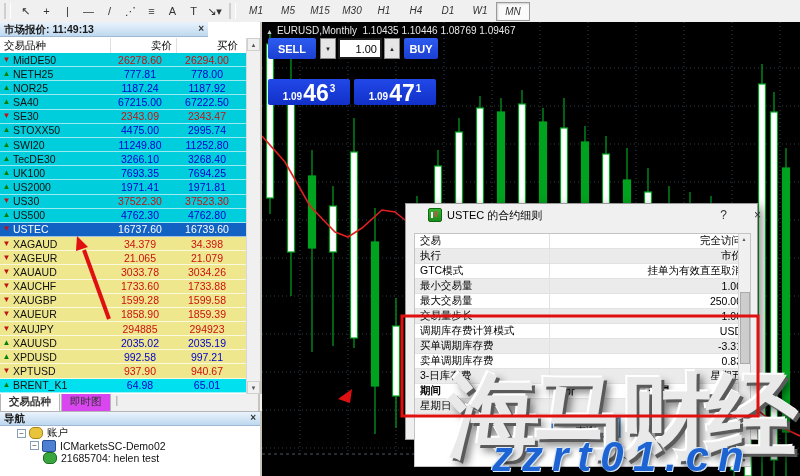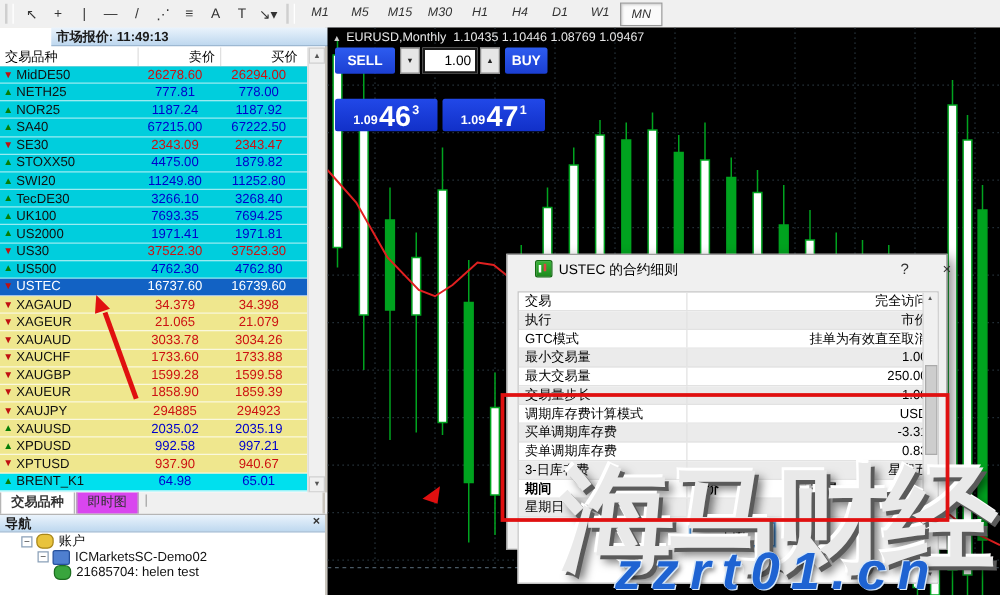--- a/index.html
+++ b/index.html
@@ -8,23 +8,23 @@
   
   .toolbar{position:absolute;left:0;top:0;width:800px;height:22px;background:#f0f0f0;
     border-bottom:1px solid #d4d0c8;display:flex;align-items:center;font-size:11px;color:#444;}
   .grip{width:4px;height:16px;border-left:2px solid #cfcfcf;border-right:1px solid #fff;margin:0 4px;}
   .tool{width:21px;height:18px;display:flex;align-items:center;justify-content:center;color:#333;cursor:default;}
   .tf{min-width:26px;height:17px;display:flex;align-items:center;justify-content:center;
     font-size:10px;color:#333;padding:0 3px;font-style:italic;}
   .tf.active{border:1px solid #9a9a9a;background:#fbfbfb;box-shadow:inset 1px 1px 2px #d0d0d0;}
   
   .mw{position:absolute;left:0;top:22px;width:260px;height:372px;background:#fff;border-right:2px solid #c8c4bc;}
-  .mw-title{position:absolute;left:0;top:0;width:260px;height:15px;
+  .mw-title{position:absolute;left:0;top:0;width:208px;height:15px;
     background:linear-gradient(#eaf3fc,#bed8ef);border-bottom:1px solid #9db8d2;
-    font-size:10.5px;font-weight:bold;color:#1a1a1a;padding:1px 0 0 4px;box-sizing:border-box;margin-left:41px;}
+    font-size:10.5px;font-weight:bold;color:#1a1a1a;padding:1px 0 0 4px;box-sizing:border-box;}
   .mw-close{position:absolute;right:4px;top:1px;font-size:10px;color:#333;font-weight:bold;}
   .mw-head{position:absolute;left:0;top:16px;width:246px;height:15px;background:#fff;border-bottom:1px solid #c8c8c8;
     font-size:10.5px;color:#000;display:flex;}
   .mw-head span{box-sizing:border-box;padding:1px 4px;}
   .col-sym{width:110px;}
   .col-sell{width:66px;text-align:right;border-left:1px solid #e0e0e0;}
   .col-buy{width:66px;text-align:right;border-left:1px solid #e0e0e0;}
   .mw-rows{position:absolute;left:0;top:31px;width:246px;height:341px;overflow:hidden;}
   .mwr{display:flex;height:14.17px;font-size:10.5px;align-items:center;box-sizing:border-box;}
   .mwr.index{background:#00cedd;border-bottom:1px solid rgba(255,255,255,.6);}
@@ -183,21 +183,21 @@
         <div class="mwr index">
           <span class="ico down">▼</span>
           <span class="sym">SE30</span>
           <span class="val down">2343.09</span>
           <span class="val down">2343.47</span>
         </div>
         <div class="mwr index">
           <span class="ico up">▲</span>
           <span class="sym">STOXX50</span>
           <span class="val up">4475.00</span>
-          <span class="val up">1879.82</span>
+          <span class="val up">2995.74</span>
         </div>
         <div class="mwr index">
           <span class="ico up">▲</span>
           <span class="sym">SWI20</span>
           <span class="val up">11249.80</span>
           <span class="val up">11252.80</span>
         </div>
         <div class="mwr index">
           <span class="ico up">▲</span>
           <span class="sym">TecDE30</span>

